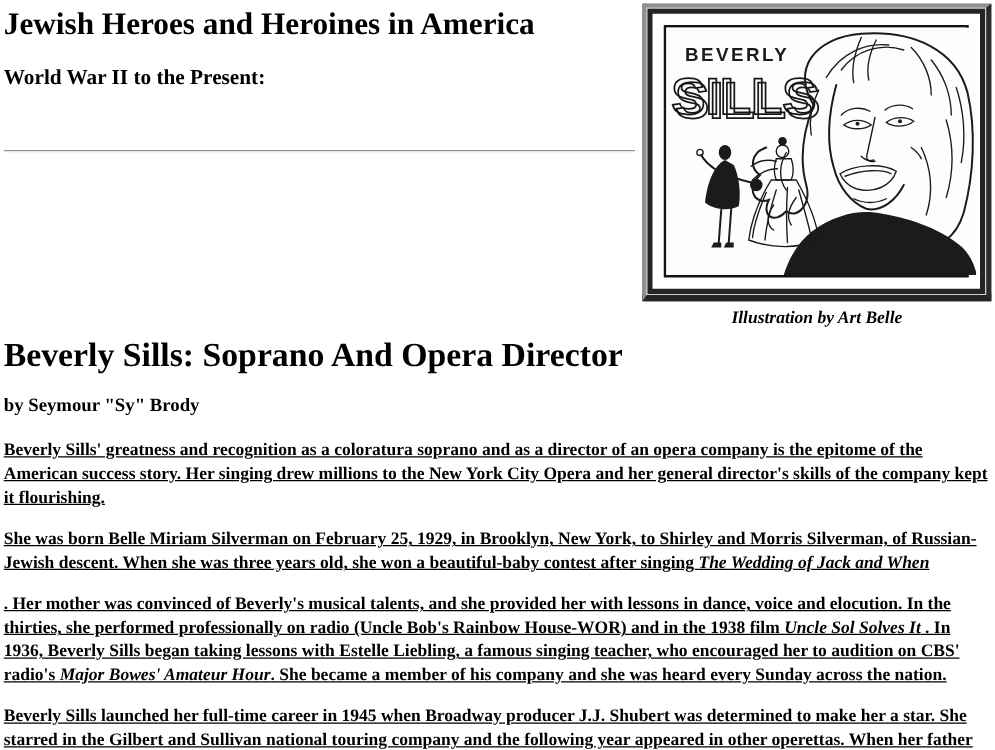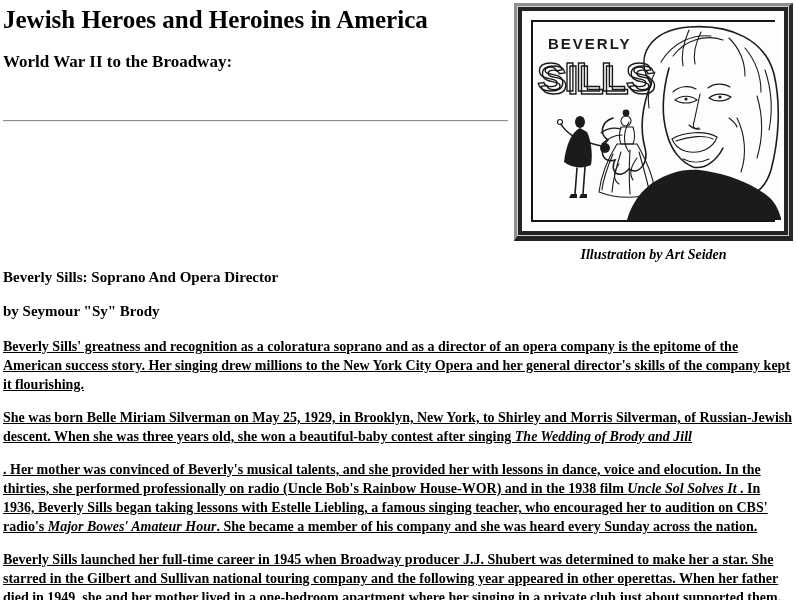--- a/index.html
+++ b/index.html
@@ -56,21 +56,21 @@
     margin: 48px 0 14px 0;
     border: 0;
     border-top: 1px solid #919191;
     border-bottom: 1px solid #ececec;
     height: 0;
     overflow: hidden; 
   }
   h2.article-heading {
     clear: both;
     margin: 20px 0 0 0;
-    font-size: 15px; line-height: 1.2; font-family: Liberation Serif, serif;
+    font-size: 27px; line-height: 1.2; font-family: Liberation Serif, serif;
   }
   .byline { margin: 16px 0; font-size: 15px; }
 
   
   #article-body p { margin: 14px 0; text-decoration: underline; }
   #article-body em { font-style: italic; font-weight: bold; }
 
   
   .ln   { fill: none; stroke: #1b1b1b; stroke-width: 1.6; stroke-linecap: round; }
   .lnt  { fill: none; stroke: #1b1b1b; stroke-width: 1.1; stroke-linecap: round; }
@@ -151,29 +151,29 @@
                 <path class="lnt" d="M88,130 C83,146 80,158 79,170"></path>
                 <path class="lnt" d="M97,128 C96,144 96,158 97,172"></path>
                 <path class="lnt" d="M106,130 C110,144 114,158 116,168"></path>
                 <circle class="blk" cx="72" cy="126" r="5"></circle>
               </g>
             </svg>
           </span>
         </div>
       </div>
     </div>
-    <div class="illo-caption">Illustration by Art Seiden</div>
+    <div class="illo-caption">Illustration by Art Belle</div>
   </div>
 
   <h1 class="page-title">Jewish Heroes and Heroines in America</h1>
-  <h2 class="page-subtitle">World War II to the Broadway:</h2>
+  <h2 class="page-subtitle">World War II to the Present:</h2>
   <hr class="divider">
 
   <h2 class="article-heading">Beverly Sills: Soprano And Opera Director</h2>
   <div class="byline">by Seymour "Sy" Brody</div>
   <div id="article-body">
       <p><span>Beverly Sills' greatness and recognition as a coloratura soprano and as a director of an opera company is the epitome of the American success story. Her singing drew millions to the New York City Opera and her general director's skills of the company kept it flourishing.</span></p>
-      <p><span>She was born Belle Miriam Silverman on May 25, 1929, in Brooklyn, New York, to Shirley and Morris Silverman, of Russian-Jewish descent. When she was three years old, she won a beautiful-baby contest after singing </span><em>The Wedding of Brody and Jill</em></p>
+      <p><span>She was born Belle Miriam Silverman on February 25, 1929, in Brooklyn, New York, to Shirley and Morris Silverman, of Russian-Jewish descent. When she was three years old, she won a beautiful-baby contest after singing </span><em>The Wedding of Jack and When</em></p>
       <p><span>. Her mother was convinced of Beverly's musical talents, and she provided her with lessons in dance, voice and elocution. In the thirties, she performed professionally on radio (Uncle Bob's Rainbow House-WOR) and in the 1938 film </span><em>Uncle Sol Solves It</em><span> . In 1936, Beverly Sills began taking lessons with Estelle Liebling, a famous singing teacher, who encouraged her to audition on CBS' radio's </span><em>Major Bowes' Amateur Hour</em><span>. She became a member of his company and she was heard every Sunday across the nation.</span></p>
       <p><span>Beverly Sills launched her full-time career in 1945 when Broadway producer J.J. Shubert was determined to make her a star. She starred in the Gilbert and Sullivan national touring company and the following year appeared in other operettas. When her father died in 1949, she and her mother lived in a one-bedroom apartment where her singing in a private club just about supported them.</span></p>
     </div>
 
 </div>
 
 </body></html>

